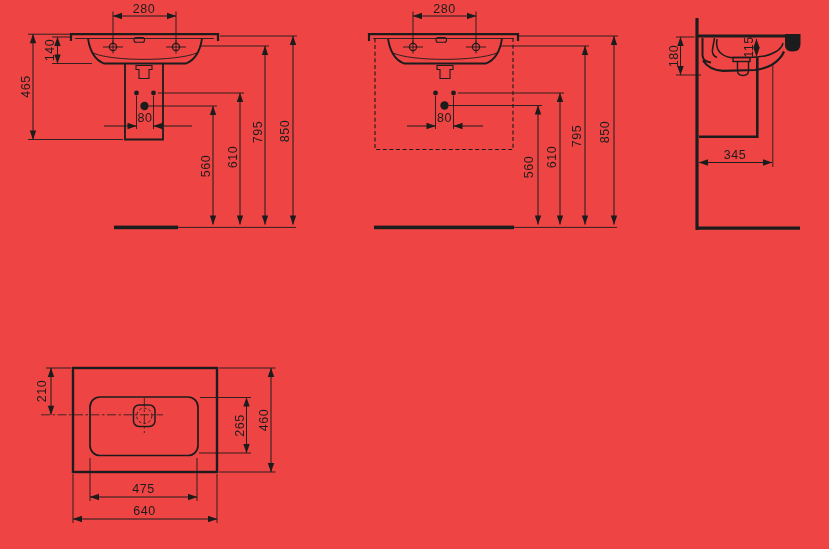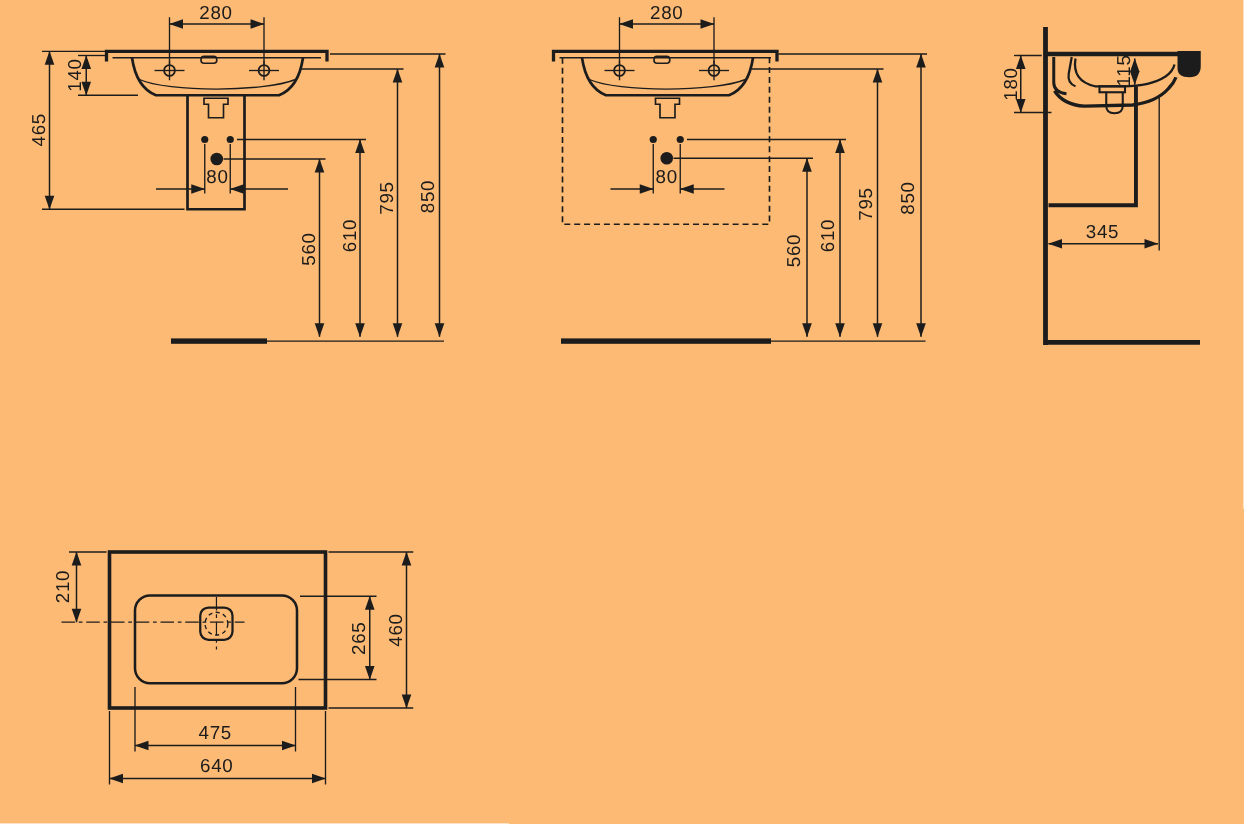--- a/index.html
+++ b/index.html
@@ -1,16 +1,16 @@
 <!DOCTYPE html>
 <html><head>
 <meta charset="utf-8">
 <style>
   html,body{margin:0;padding:0;background:#ffffff;}
-  .canvas{position:relative;width:829px;height:549px;background:#fdba74;overflow:hidden;}
+  .canvas{position:relative;width:829px;height:549px;background:#ef4444;overflow:hidden;}
   svg{display:block;}
   .ink{stroke:#1c1c1c;fill:none;stroke-linecap:butt;}
   .hair{stroke-width:0.9;}
   .dimln{stroke-width:1;marker-start:url(#arr);marker-end:url(#arr);}
   .stub{stroke-width:1;marker-end:url(#arr);}
   .med{stroke-width:1.5;}
   .bold{stroke-width:1.8;}
   .xthick{stroke-width:3.2;}
   .dashed{stroke-dasharray:4 2.6;stroke-width:1.1;}
   .cline{stroke-dasharray:9 2.5 2.5 2.5;stroke-width:0.8;}

